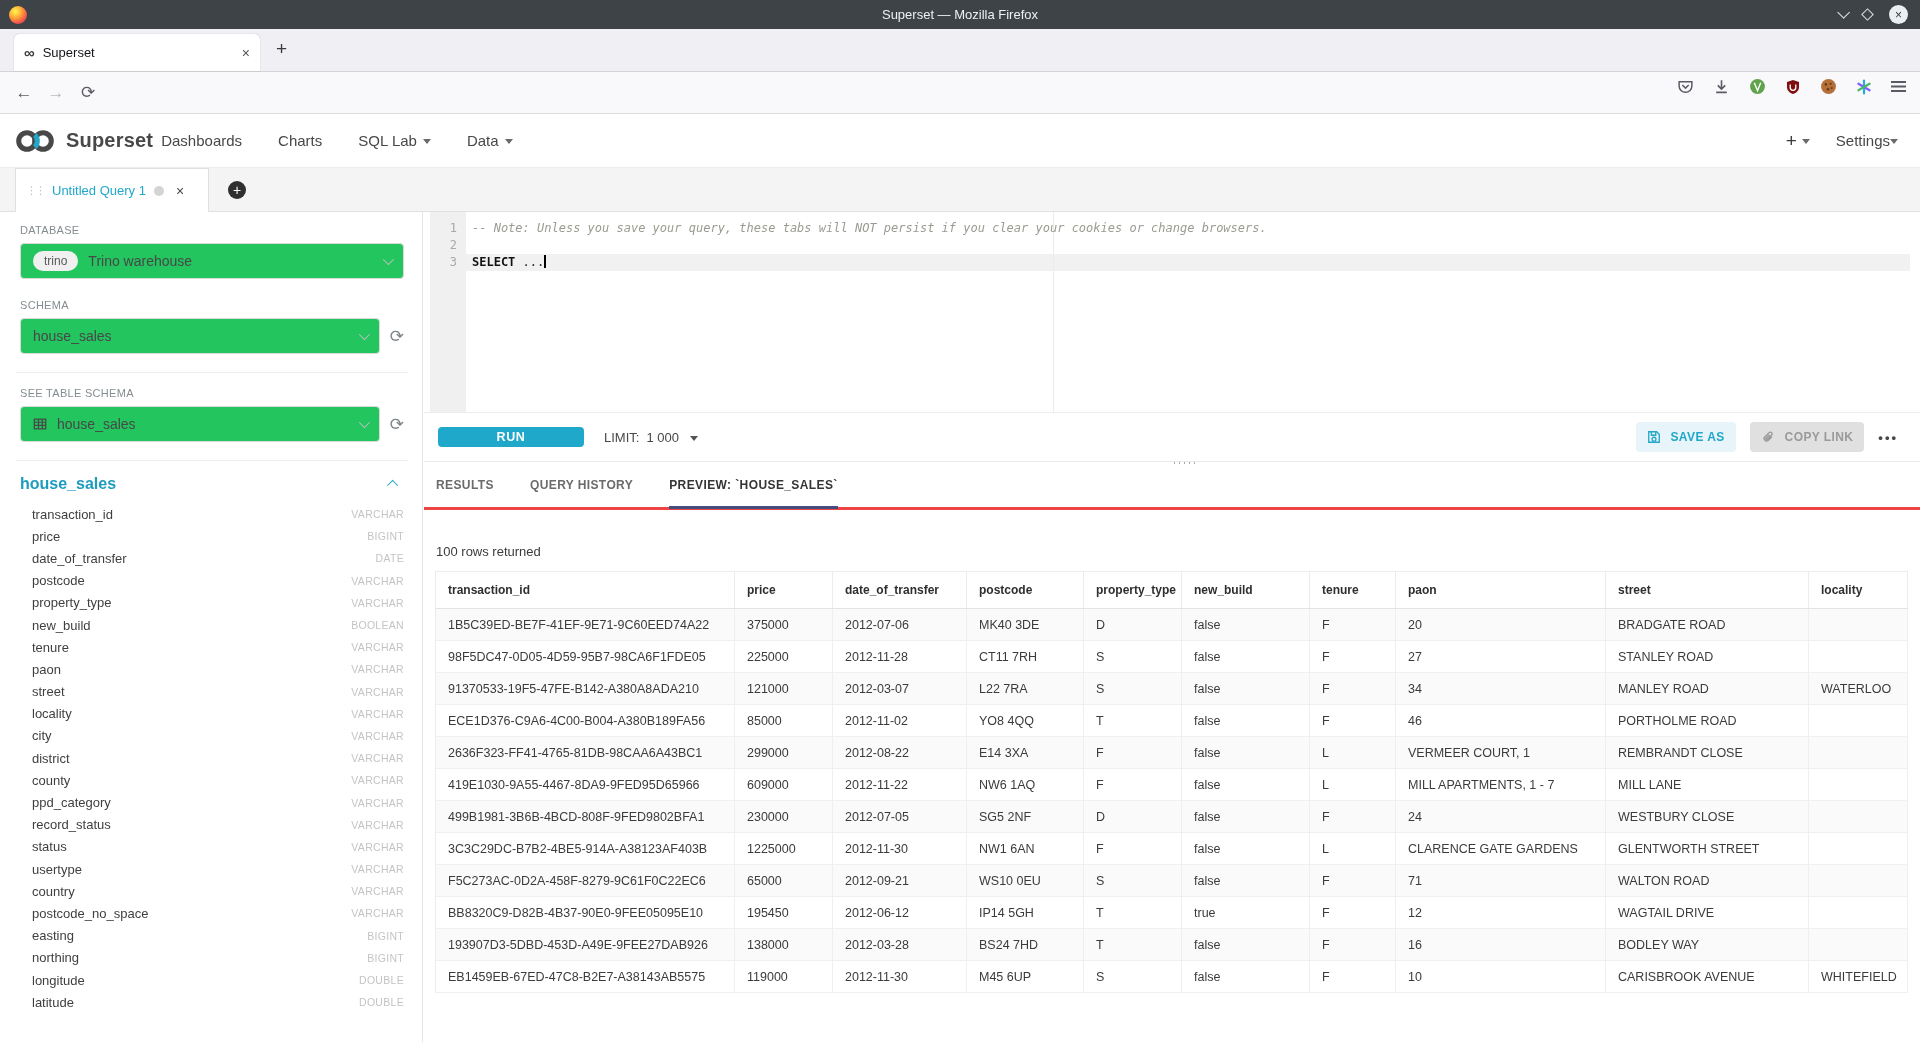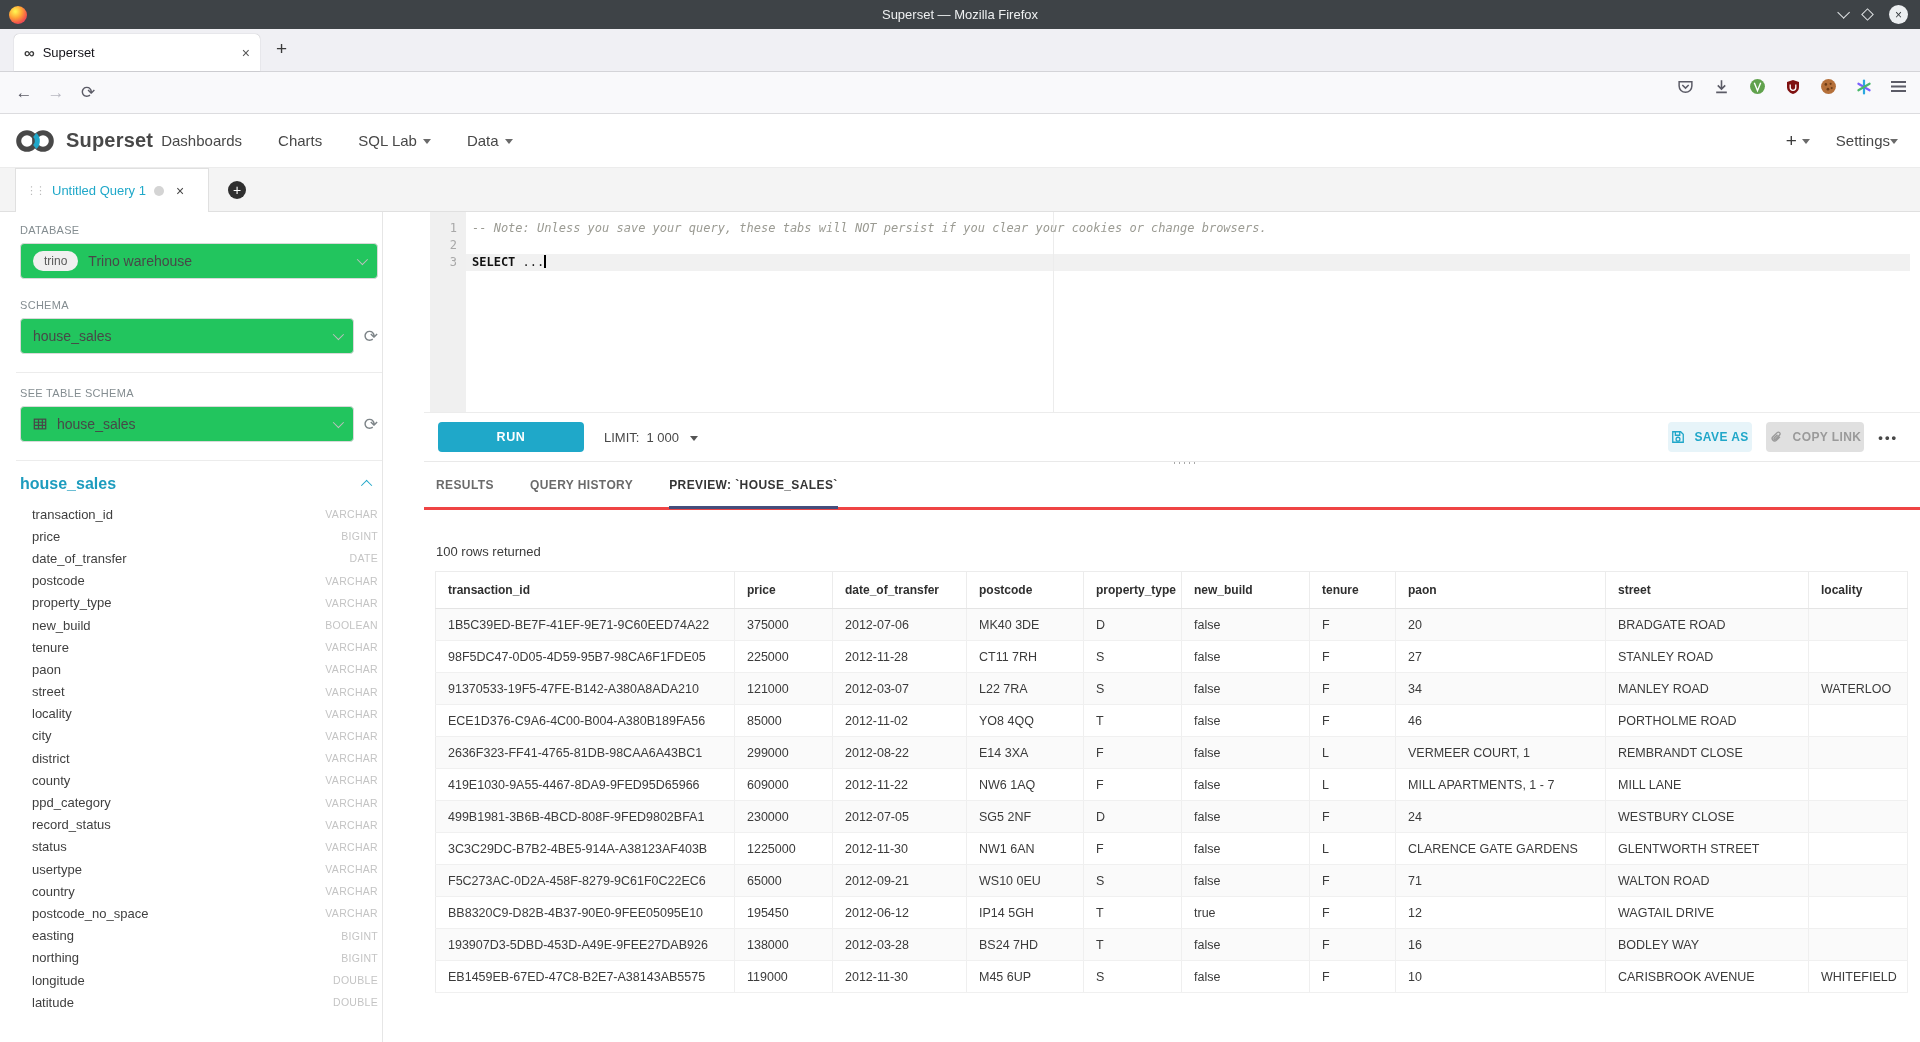--- a/index.html
+++ b/index.html
@@ -57,21 +57,21 @@
     display:flex; align-items:center; padding:0 10px; gap:8px; z-index:2;}
   .qtab-grip { color:#bbb; font-size:11px; letter-spacing:-2px; }
   .qtab-label { color:#1FA8C9; font-size:13px; }
   .qtab-dot { width:10px; height:10px; border-radius:50%; background:#d4d4d4; }
   .qtab-close { color:#484848; font-size:14px; margin-left:4px;}
   .qtab-add { position:absolute; left:228px; top:13px; width:18px; height:18px; border-radius:50%; background:#2f2f2f; color:#fff;
     display:flex; align-items:center; justify-content:center; font-size:14px; line-height:1; z-index:2;}
 
   
   .main { position:absolute; top:212px; left:0; right:0; bottom:0; background:#fff;}
-  .sidebar { position:absolute; left:0; top:0; bottom:0; width:383px; border-right:1px solid #e6e6e6; padding:12px 4px 0 20px; overflow:hidden;}
+  .sidebar { position:absolute; left:0; top:0; bottom:0; width:423px; border-right:1px solid #e6e6e6; padding:12px 18px 0 20px; overflow:hidden;}
   .sec-label { font-size:11px; color:#848d91; letter-spacing:.3px; margin-bottom:7px; }
   .sel-row { display:flex; align-items:center; gap:10px; }
   .select { height:36px; border:1px solid #d9d9d9; border-radius:4px; display:flex; align-items:center; padding:0 12px; gap:10px; flex:1; background:#22c55e;}
   .badge { background:#f0f0f0; border-radius:11px; padding:3px 11px; font-size:12px; color:#5a5a5a;}
   .sel-text { font-size:14px; color:#484848; }
   .chev-down { width:8px; height:8px; border-right:1.4px solid #bfbfbf; border-bottom:1.4px solid #bfbfbf; transform:rotate(45deg) translateY(-2px); margin-left:auto;}
   .refresh { font-size:17px; color:#7d8488; line-height:1;}
   .divider { height:1px; background:#ececec; margin:18px -4px 14px -4px; }
   .tblhead { display:flex; align-items:center; justify-content:space-between; margin:2px 0 10px 0;}
   .tblhead-name { color:#1d9cbe; font-size:16px; font-weight:bold; }
@@ -90,26 +90,26 @@
   .active-line { position:absolute; left:6px; right:10px; top:42px; height:17px; background:#f1f1f1; }
   .print-margin { position:absolute; left:629px; top:0; bottom:0; width:1px; background:#ececec;}
   .code { position:absolute; left:48px; top:8px; font-family:"DejaVu Sans Mono", monospace; font-size:12px; line-height:17px; white-space:pre;}
   .code .comment { color:#9b9b93; font-style:italic; }
   .code .kw { color:#111; font-weight:bold; }
   .code .rest { color:#222; }
   .cursor { display:inline-block; width:1.5px; height:13px; background:#000; vertical-align:-2px;}
 
   .sqltoolbar { position:absolute; left:0; right:0; top:200px; height:50px; border-top:1px solid #ececec; border-bottom:1px solid #e9e9e9;
     display:flex; align-items:center; padding:0 14px;}
-  .runbtn { width:146px; height:30px; background:#1FA8C9; border:none; border-radius:4px; color:#fff; font-weight:bold;
+  .runbtn { width:146px; height:20px; background:#1FA8C9; border:none; border-radius:4px; color:#fff; font-weight:bold;
     font-size:12.5px; letter-spacing:.6px; font-family:inherit;}
   .limit { display:flex; align-items:center; gap:7px; margin-left:20px; font-size:13px; color:#484848;}
   .limit .caret { border-top-color:#555; margin-left:4px;}
   .tb-spacer { flex:1; }
-  .pillbtn { height:30px; border:none; border-radius:4px; display:flex; align-items:center; gap:9px; padding:0 3px;
+  .pillbtn { height:30px; border:none; border-radius:4px; display:flex; align-items:center; gap:9px; padding:0 11px;
     font-size:12px; font-weight:bold; letter-spacing:.4px; font-family:inherit;}
   .saveas { background:#e7f4f9; color:#20A7C9; }
   .copylink { background:#e0e0e0; color:#9a9a9a; margin-left:14px;}
   .morebtn { color:#484848; font-size:13px; letter-spacing:2px; margin:0 8px 0 14px; font-weight:bold;}
 
   .south { position:absolute; left:0; right:0; top:250px; bottom:0; background:#fff; overflow:hidden;}
   .grip { position:absolute; top:-5px; left:50%; width:26px; height:8px; z-index:3;
     background-image:radial-gradient(circle, #a9a9a9 1px, transparent 1.1px); background-size:5px 4px;}
   .stabs { height:48px; display:flex; align-items:center; gap:36px; padding-left:12px; border-bottom:3px solid #ef4444;}
   .stab { font-size:12px; font-weight:bold; letter-spacing:.4px; color:#6b6b6b; height:48px; display:flex; align-items:center; position:relative;}

